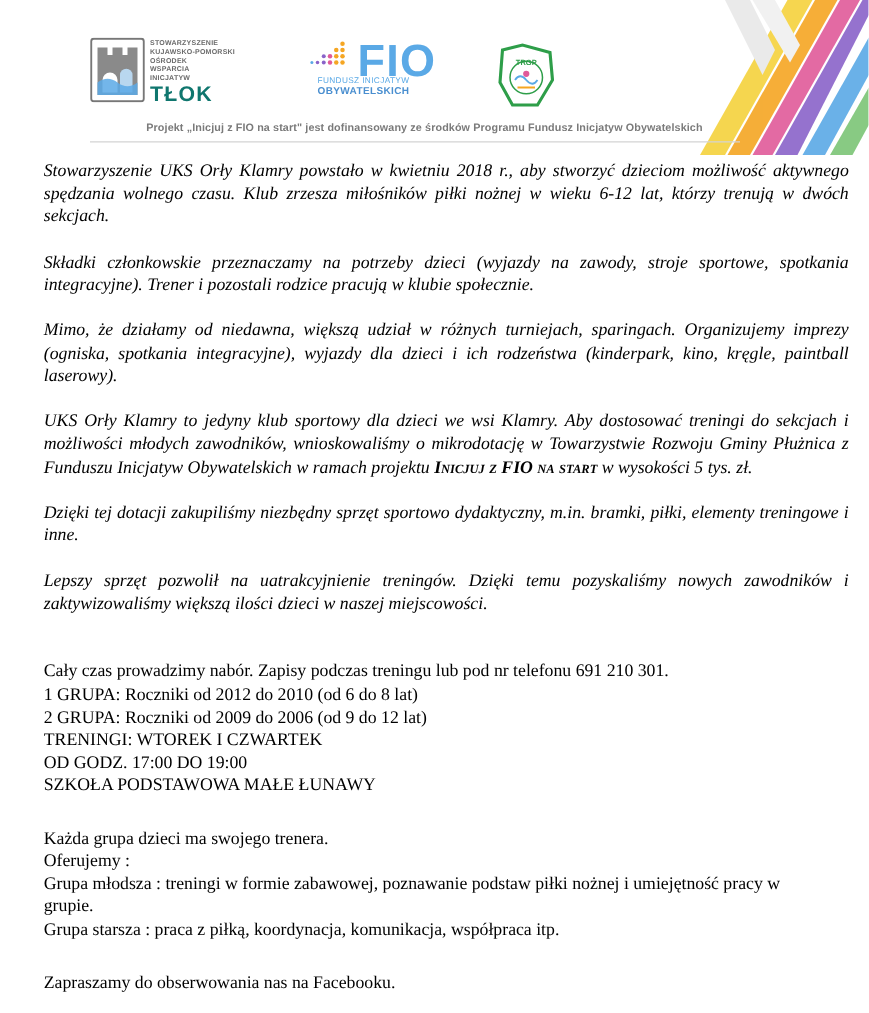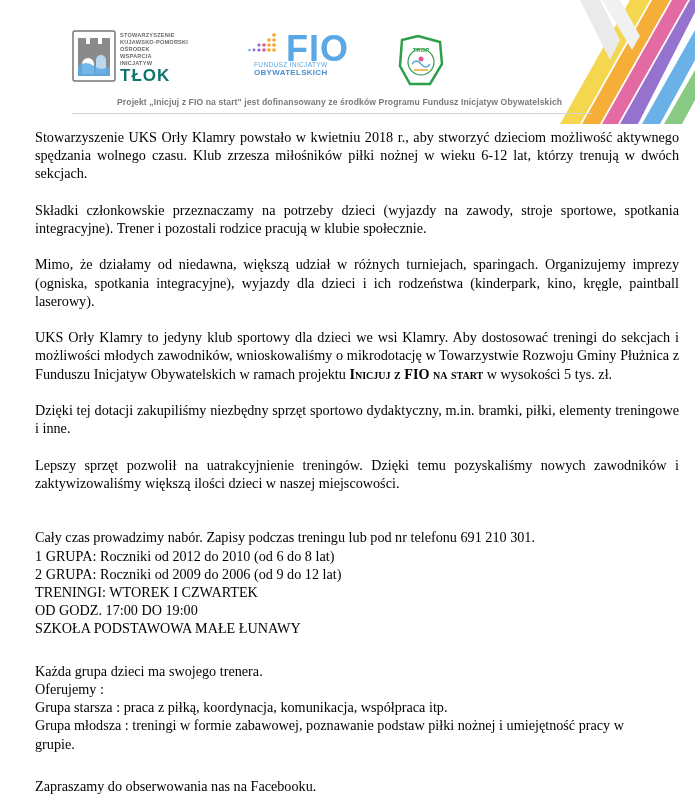--- a/index.html
+++ b/index.html
@@ -23,21 +23,21 @@
   .logo-trgp { position: absolute; left: 396px; top: 34px; width: 50px; height: 54px; }
 
   .stripes { position: absolute; left: 560px; top: 0; width: 135px; height: 124px; }
 
   .project-line { position: absolute; left: 72px; top: 97px; font-family: "Liberation Sans", sans-serif; font-size: 8.6px; font-weight: bold; color: #7a7a7a; letter-spacing: 0.1px; white-space: nowrap; margin-left: 45px; }
   .header-rule { position: absolute; left: 72px; top: 113px; width: 520px; height: 1px; background: #d4d4d4; }
 
   
   .content { position: absolute; left: 35px; top: 128px; width: 644px; font-size: 14.2px; line-height: 18.2px; }
   .content p { margin: 0; }
-  .just { text-align: justify; text-align-last: left; }
+  .just { text-align: justify; text-align-last: left; font-style: italic; }
   .gap { height: 18.2px; }
   .smallcaps { font-variant: small-caps; font-weight: bold; }
 </style>
 </head>
 <body>
 
 <div class="header">
 
   <div class="logo-tlok">
     <svg class="tlok-emblem" viewBox="0 0 44 52">
@@ -134,19 +134,19 @@
     <p>2 GRUPA: Roczniki od 2009 do 2006 (od 9 do 12 lat)</p>
     <p>TRENINGI: WTOREK I CZWARTEK</p>
     <p>OD GODZ. 17:00 DO 19:00</p>
     <p>SZKOŁA PODSTAWOWA MAŁE ŁUNAWY</p>
   </div>
   <div class="gap"></div>
   <div class="gap" style="height:6px"></div>
   <div>
     <p>Każda grupa dzieci ma swojego trenera.</p>
     <p>Oferujemy :</p>
+    <p style="width:610px">Grupa młodsza : treningi w formie zabawowej, poznawanie podstaw piłki nożnej i umiejętność pracy w grupie.</p>
     <p>Grupa starsza : praca z piłką, koordynacja, komunikacja, współpraca itp.</p>
-    <p style="width:610px">Grupa młodsza : treningi w formie zabawowej, poznawanie podstaw piłki nożnej i umiejętność pracy w grupie.</p>
   </div>
   <div class="gap"></div>
   <div class="gap" style="height:6px"></div>
   <p>Zapraszamy do obserwowania nas na Facebooku.</p>
 </div>
 
 </body></html>

